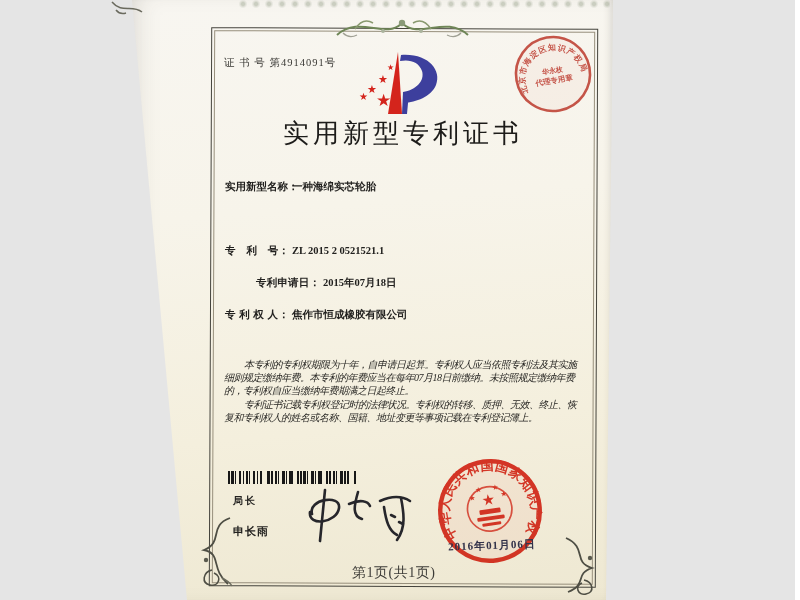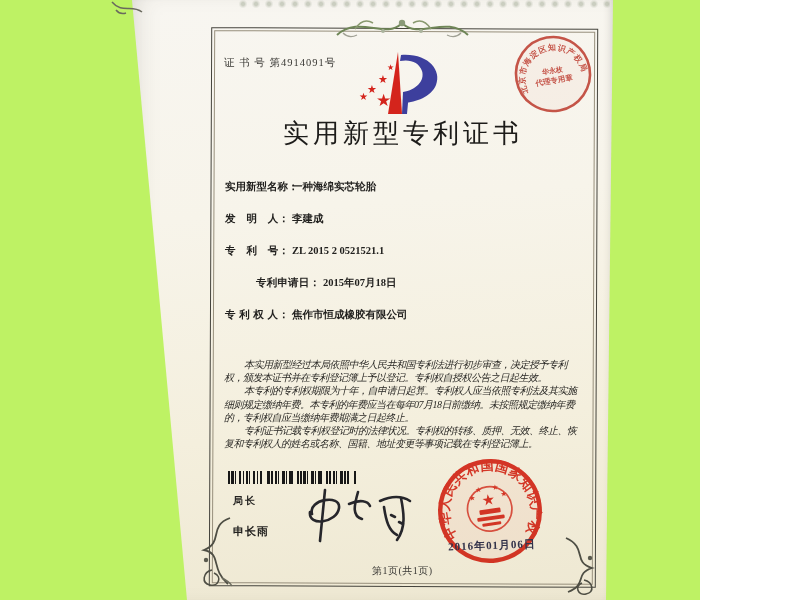--- a/index.html
+++ b/index.html
@@ -1,18 +1,18 @@
 <!DOCTYPE html>
 <html><head>
 <meta charset="utf-8">
 <style>
   html,body{margin:0;padding:0;}
   body{width:800px;height:600px;overflow:hidden;
        font-family:"Liberation Serif","DejaVu Serif",serif;}
-  .stage{position:relative;width:700px;height:600px;background:#bef264;overflow:hidden;}
+  .stage{position:relative;width:795px;height:600px;background:#e5e5e5;overflow:hidden;}
   
   .paper{position:absolute;left:110px;top:0;width:503px;height:600px;
          background:linear-gradient(175deg,#f8f6f1 0%,#f7f4ea 35%,#f4efdd 70%,#eee8d2 100%);
          clip-path:polygon(22px 0,100% 0,calc(100% - 7px) 100%,77px 100%);
          box-shadow:inset 38px 0 34px -26px rgba(60,55,50,.38), inset -8px 0 10px -7px rgba(60,55,50,.22);}
   
   .lace{position:absolute;left:236px;top:0;width:374px;height:9px;opacity:.55;
         background-image:radial-gradient(circle at 7px 4px, rgba(104,120,88,.55) 1.5px, rgba(140,150,130,.3) 3px, transparent 4.5px);
         background-size:13px 9px;}
   
@@ -28,21 +28,21 @@
   .fvalue{margin-left:3px;text-align:right;}
   .bodytext{left:224px;top:358px;width:353px;font-size:10px;line-height:13.2px;
             letter-spacing:-.5px;font-style:italic;color:#2a2926;}
   .bodytext p{margin:0;text-indent:20px;}
   .barcode{position:absolute;left:228px;top:471px;width:128px;height:13px;
            background:repeating-linear-gradient(90deg,#181818 0 1.5px,transparent 1.5px 3px,
            #181818 3px 5.5px,transparent 5.5px 6.5px,#181818 6.5px 7.5px,transparent 7.5px 10.5px,
            #181818 10.5px 13px,transparent 13px 14.5px);}
   .signoff-title{left:233px;top:494px;font-size:10px;font-weight:700;letter-spacing:2px;}
   .signoff-name{left:233px;top:524px;font-size:11px;font-weight:700;letter-spacing:1px;}
-  .footer{left:352px;top:564px;font-size:10px;color:#3c3b37;letter-spacing:.5px;margin-left:20px;}
+  .footer{left:352px;top:564px;font-size:14px;color:#3c3b37;letter-spacing:.5px;}
   .logo{position:absolute;left:356px;top:50px;width:92px;height:70px;}
   .logo .star{position:absolute;color:#d4241c;line-height:1;}
   .seal{position:absolute;left:435px;top:456px;width:110px;height:110px;
         transform:rotate(-8deg);opacity:.93;mix-blend-mode:multiply;}
   .seal-date{left:448px;top:538px;font-size:11px;font-weight:700;letter-spacing:1px;
              color:#33324a;transform:rotate(-2deg);z-index:6;}
   .agency{position:absolute;left:512px;top:33px;width:82px;height:82px;
           transform:rotate(-10deg);opacity:.85;mix-blend-mode:multiply;}
   .signature{position:absolute;left:296px;top:486px;width:122px;height:62px;}
   .ornament-top{position:absolute;left:331px;top:13px;width:143px;height:30px;}
@@ -111,35 +111,31 @@
     </text>
     <text x="41" y="40" text-anchor="middle" font-size="7" fill="#c23a2e" font-weight="700">华永枚</text>
     <text x="41" y="50" text-anchor="middle" font-size="7.5" fill="#c23a2e" font-weight="700">代理专用章</text>
   </svg>
 
   <div class="txt title">实用新型专利证书</div>
 
   <div class="txt field" style="top:180px;">
     <span class="flabel">实用新型名称：</span><span class="fvalue">一种海绵实芯轮胎</span>
   </div>
-  <div class="txt field" style="top:212px;">
-    <span class="flabel">发　明　人：</span><span class="fvalue">李建成</span>
-  </div>
   <div class="txt field" style="top:244px;">
     <span class="flabel">专　利　号：</span><span class="fvalue">ZL 2015 2 0521521.1</span>
   </div>
   <div class="txt field" style="top:276px;margin-left:31px;">
     <span class="flabel">专利申请日：</span><span class="fvalue">2015年07月18日</span>
   </div>
   <div class="txt field" style="top:308px;">
     <span class="flabel">专 利 权 人：</span><span class="fvalue">焦作市恒成橡胶有限公司</span>
   </div>
 
   <div class="txt bodytext">
-    <p>本实用新型经过本局依照中华人民共和国专利法进行初步审查，决定授予专利权，颁发本证书并在专利登记簿上予以登记。专利权自授权公告之日起生效。</p>
     <p>本专利的专利权期限为十年，自申请日起算。专利权人应当依照专利法及其实施细则规定缴纳年费。本专利的年费应当在每年07月18日前缴纳。未按照规定缴纳年费的，专利权自应当缴纳年费期满之日起终止。</p>
     <p>专利证书记载专利权登记时的法律状况。专利权的转移、质押、无效、终止、恢复和专利权人的姓名或名称、国籍、地址变更等事项记载在专利登记簿上。</p>
   </div>
 
   <div class="barcode"></div>
 
   <div class="txt signoff-title">局长</div>
   <div class="txt signoff-name">申长雨</div>
 
   <svg class="signature" viewBox="0 0 122 62">

